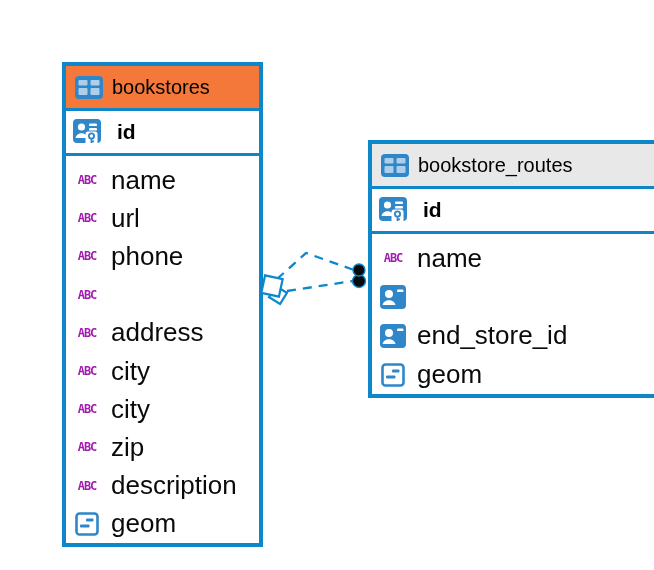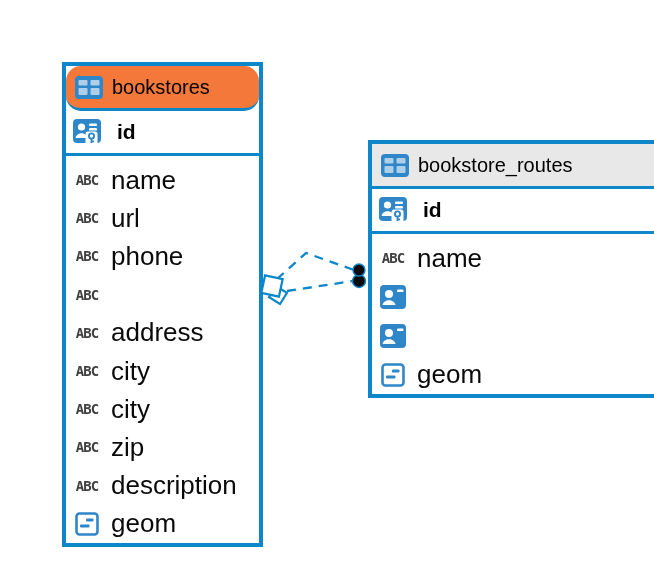--- a/index.html
+++ b/index.html
@@ -14,32 +14,32 @@
     border-bottom:3px solid #0D87C9;background:#fff;}
   .pk-row .clabel{font-weight:bold;font-size:21px;color:#000;}
   .cols{padding-top:5px;}
   .col-row{display:flex;align-items:center;gap:9px;padding-left:6px;}
   .t0 .col-row{height:38.2px;}
   .t1 .col-row{height:38.8px;}
   .clabel{font-size:26px;color:#0a0a0a;white-space:nowrap;}
 
   .cicon{width:30px;display:flex;justify-content:center;align-items:center;flex:0 0 30px;}
   .abc{font-family:"DejaVu Sans Mono","Liberation Mono",monospace;font-weight:700;
-    font-size:14px;letter-spacing:-1px;color:#404040;transform:scaleY(1.05);}
+    font-size:12px;letter-spacing:-1px;color:#a21caf;transform:scaleY(1.05);}
 
   svg{display:block;}
   .relations-overlay{position:absolute;left:0;top:0;pointer-events:none;}
 </style>
 </head>
 <body>
 
 <div class="canvas">
 
   <div class="er-table t0" style="left:62px;top:62px;width:201px;">
-    <div class="er-header" style="background:#F5783B;border-radius:15px;">
+    <div class="er-header" style="background:#F5783B;">
       <span>
         <svg width="28" height="23" viewBox="0 0 28 23">
           <rect x="0" y="0" width="28" height="23" rx="4" fill="#2F86C8"></rect>
           <rect x="3.5" y="4" width="9" height="5.5" rx="1" fill="#AECFEA"></rect>
           <rect x="15.5" y="4" width="9" height="5.5" rx="1" fill="#AECFEA"></rect>
           <rect x="3.5" y="12" width="9" height="7" rx="1" fill="#AECFEA"></rect>
           <rect x="15.5" y="12" width="9" height="7" rx="1" fill="#AECFEA"></rect>
         </svg>
       </span>
       <span class="title">bookstores</span>
@@ -179,20 +179,21 @@
       </div>
       <div class="col-row">
         <span class="cicon">
           <svg width="26" height="24" viewBox="0 0 26 24">
             <rect x="0" y="0" width="26" height="24" rx="4" fill="#2F86C8"></rect>
             <circle cx="9" cy="9" r="4" fill="#fff"></circle>
             <path d="M2.5 20 C3.5 13.5 14.5 13.5 15.5 20 L2.5 20 Z" fill="#fff"></path>
             <rect x="17" y="4.5" width="6.5" height="2.6" rx="1.2" fill="#fff"></rect>
           </svg>
         </span>
+        <span class="clabel">end_store_id</span>
       </div>
       <div class="col-row">
         <span class="cicon">
           <svg width="24" height="24" viewBox="0 0 24 24">
             <rect x="1.5" y="1.5" width="21" height="21" rx="3" fill="#fff" stroke="#2F86C8" stroke-width="2.6"></rect>
             <rect x="11" y="6.5" width="7.5" height="3" rx="1" fill="#2F86C8"></rect>
             <rect x="5" y="12.5" width="9.5" height="3" rx="1" fill="#2F86C8"></rect>
           </svg>
         </span>
         <span class="clabel">geom</span>

